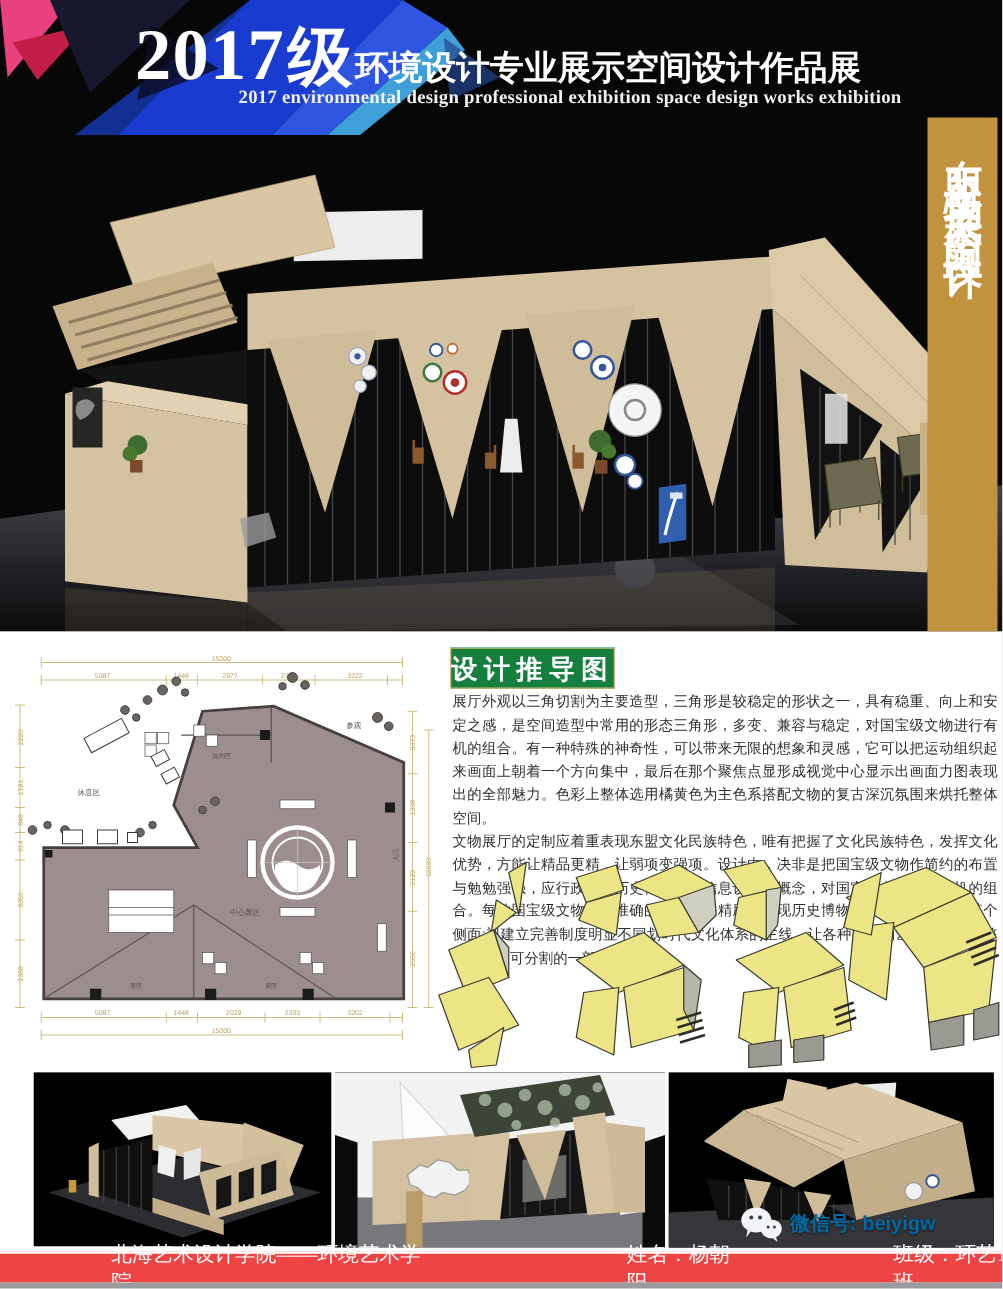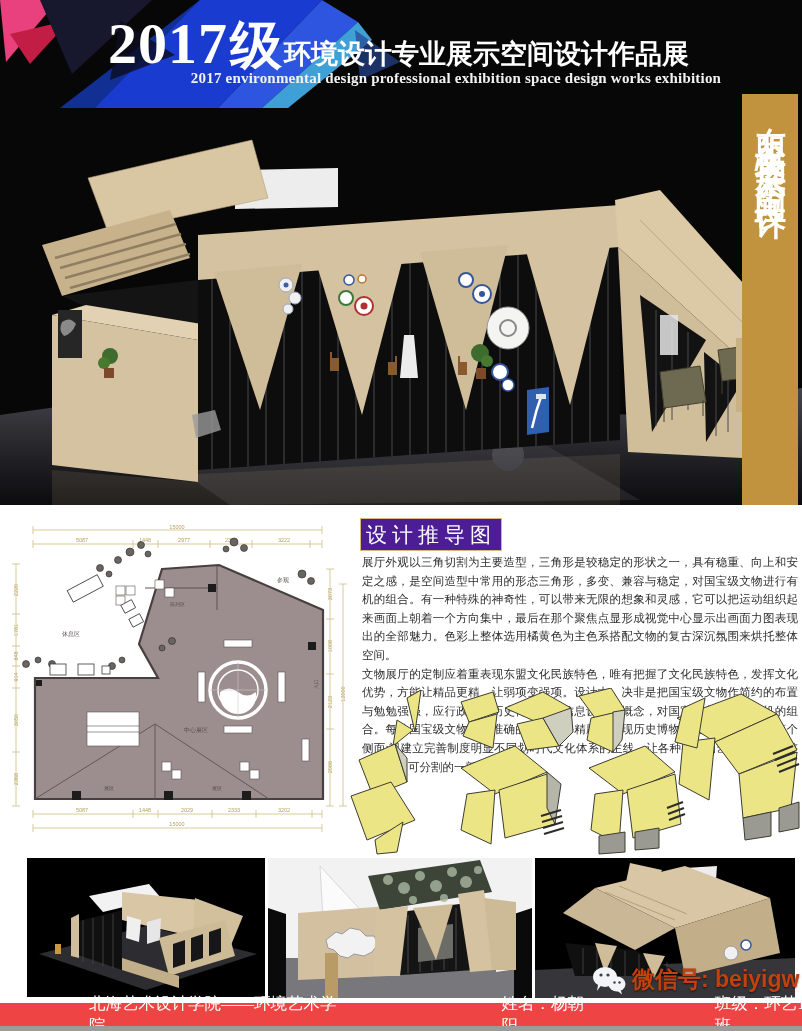--- a/index.html
+++ b/index.html
@@ -16,36 +16,36 @@
   .header-sub{position:absolute;left:150px;top:70px;width:612px;text-align:center;color:#f2f2f2;
     font-family:"Liberation Serif",serif;font-weight:bold;font-size:15px;letter-spacing:.2px;white-space:nowrap;}
 
   
   .gold-side{position:absolute;left:742px;top:94px;width:56px;height:411px;background:#c1933f;}
   .gold-side .vtext{position:absolute;left:0;top:8px;width:56px;height:400px;
     writing-mode:vertical-rl;text-orientation:upright;color:#fff;font-size:31px;font-weight:600;
     letter-spacing:9px;text-align:left;margin:0 auto;line-height:56px;}
 
   
-  .section-title{position:absolute;left:360px;top:518px;width:142px;height:33px;background:#4c1d95;
-    color:#fff;font-size:21px;font-weight:normal;letter-spacing:5px;display:flex;align-items:center;justify-content:center;
+  .section-title{position:absolute;left:360px;top:518px;width:132px;height:33px;background:#15803d;
+    color:#fff;font-size:21px;font-weight:bold;letter-spacing:5px;display:flex;align-items:center;justify-content:center;
     box-shadow:inset 0 0 0 1px #d9b879;}
   .plan-wrap{position:absolute;left:12px;top:524px;}
   .paras{position:absolute;left:362px;top:553px;width:436px;color:#2d2d2d;font-size:11.5px;line-height:18.6px;text-align:justify;}
   .paras p{margin:0;}
   .sketch-wrap{position:absolute;left:345px;top:688px;}
 
   
   .panel{position:absolute;top:858px;background:#000;}
   .p1{left:27px;width:238px;height:139px;}
   .p2{left:268px;width:264px;height:140px;}
   .p3{left:535px;width:260px;height:140px;}
 
-  .wechat{position:absolute;left:592px;top:964px;display:flex;align-items:center;color:#c2410c;
-    font-size:23px;font-weight:bold;text-shadow:0 1px 2px rgba(0,0,0,.6);}
+  .wechat{position:absolute;left:592px;top:964px;display:flex;align-items:center;color:#0369a1;
+    font-size:16px;font-weight:bold;text-shadow:0 1px 2px rgba(0,0,0,.6);}
   .wechat svg{margin-right:6px;}
 
   
   .footer{position:absolute;left:0;top:1001px;width:802px;height:23px;background:#ef4444;border-top:2px solid #ffffff;
     color:#fff;font-family:"Liberation Serif",serif;font-size:16.5px;display:flex;align-items:center;padding-left:44px;}
   .footer .school{margin-left:45px;}
   .footer .name{margin-left:150px;}
   .footer .class{margin-left:115px;}
   .gray-strip{position:absolute;left:0;top:1026px;width:802px;height:5px;background:#9b9b9b;}
 </style>

